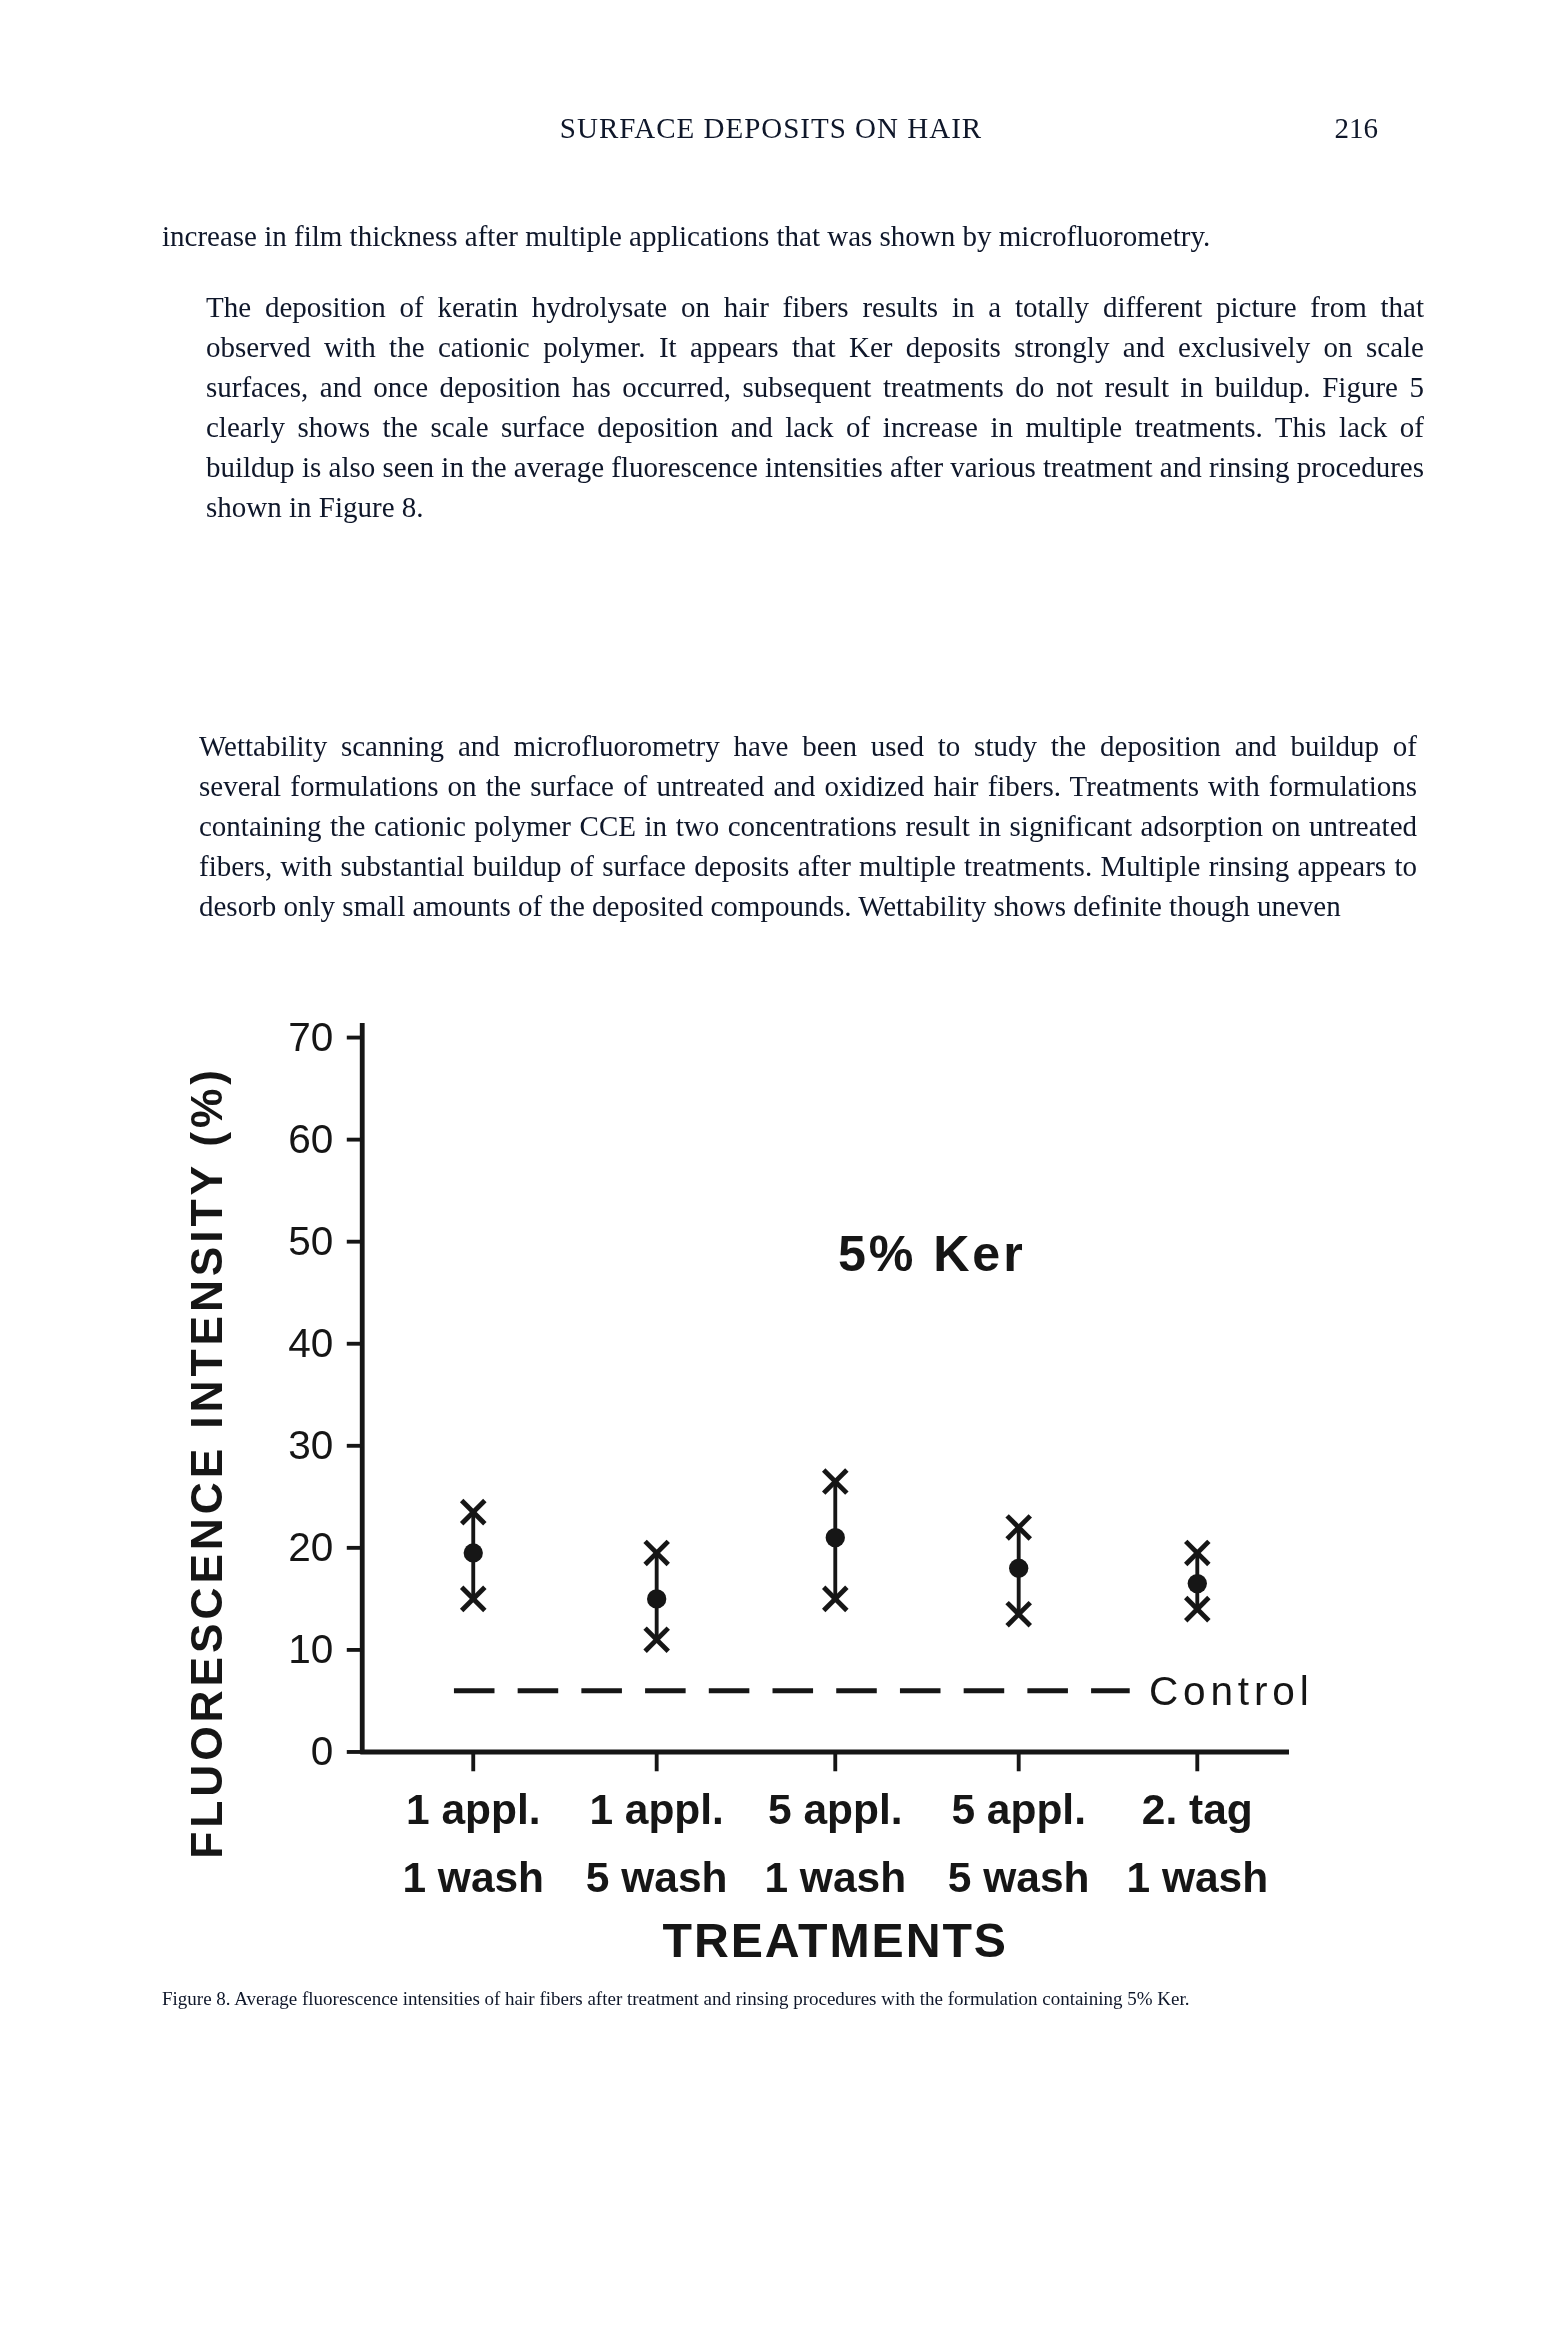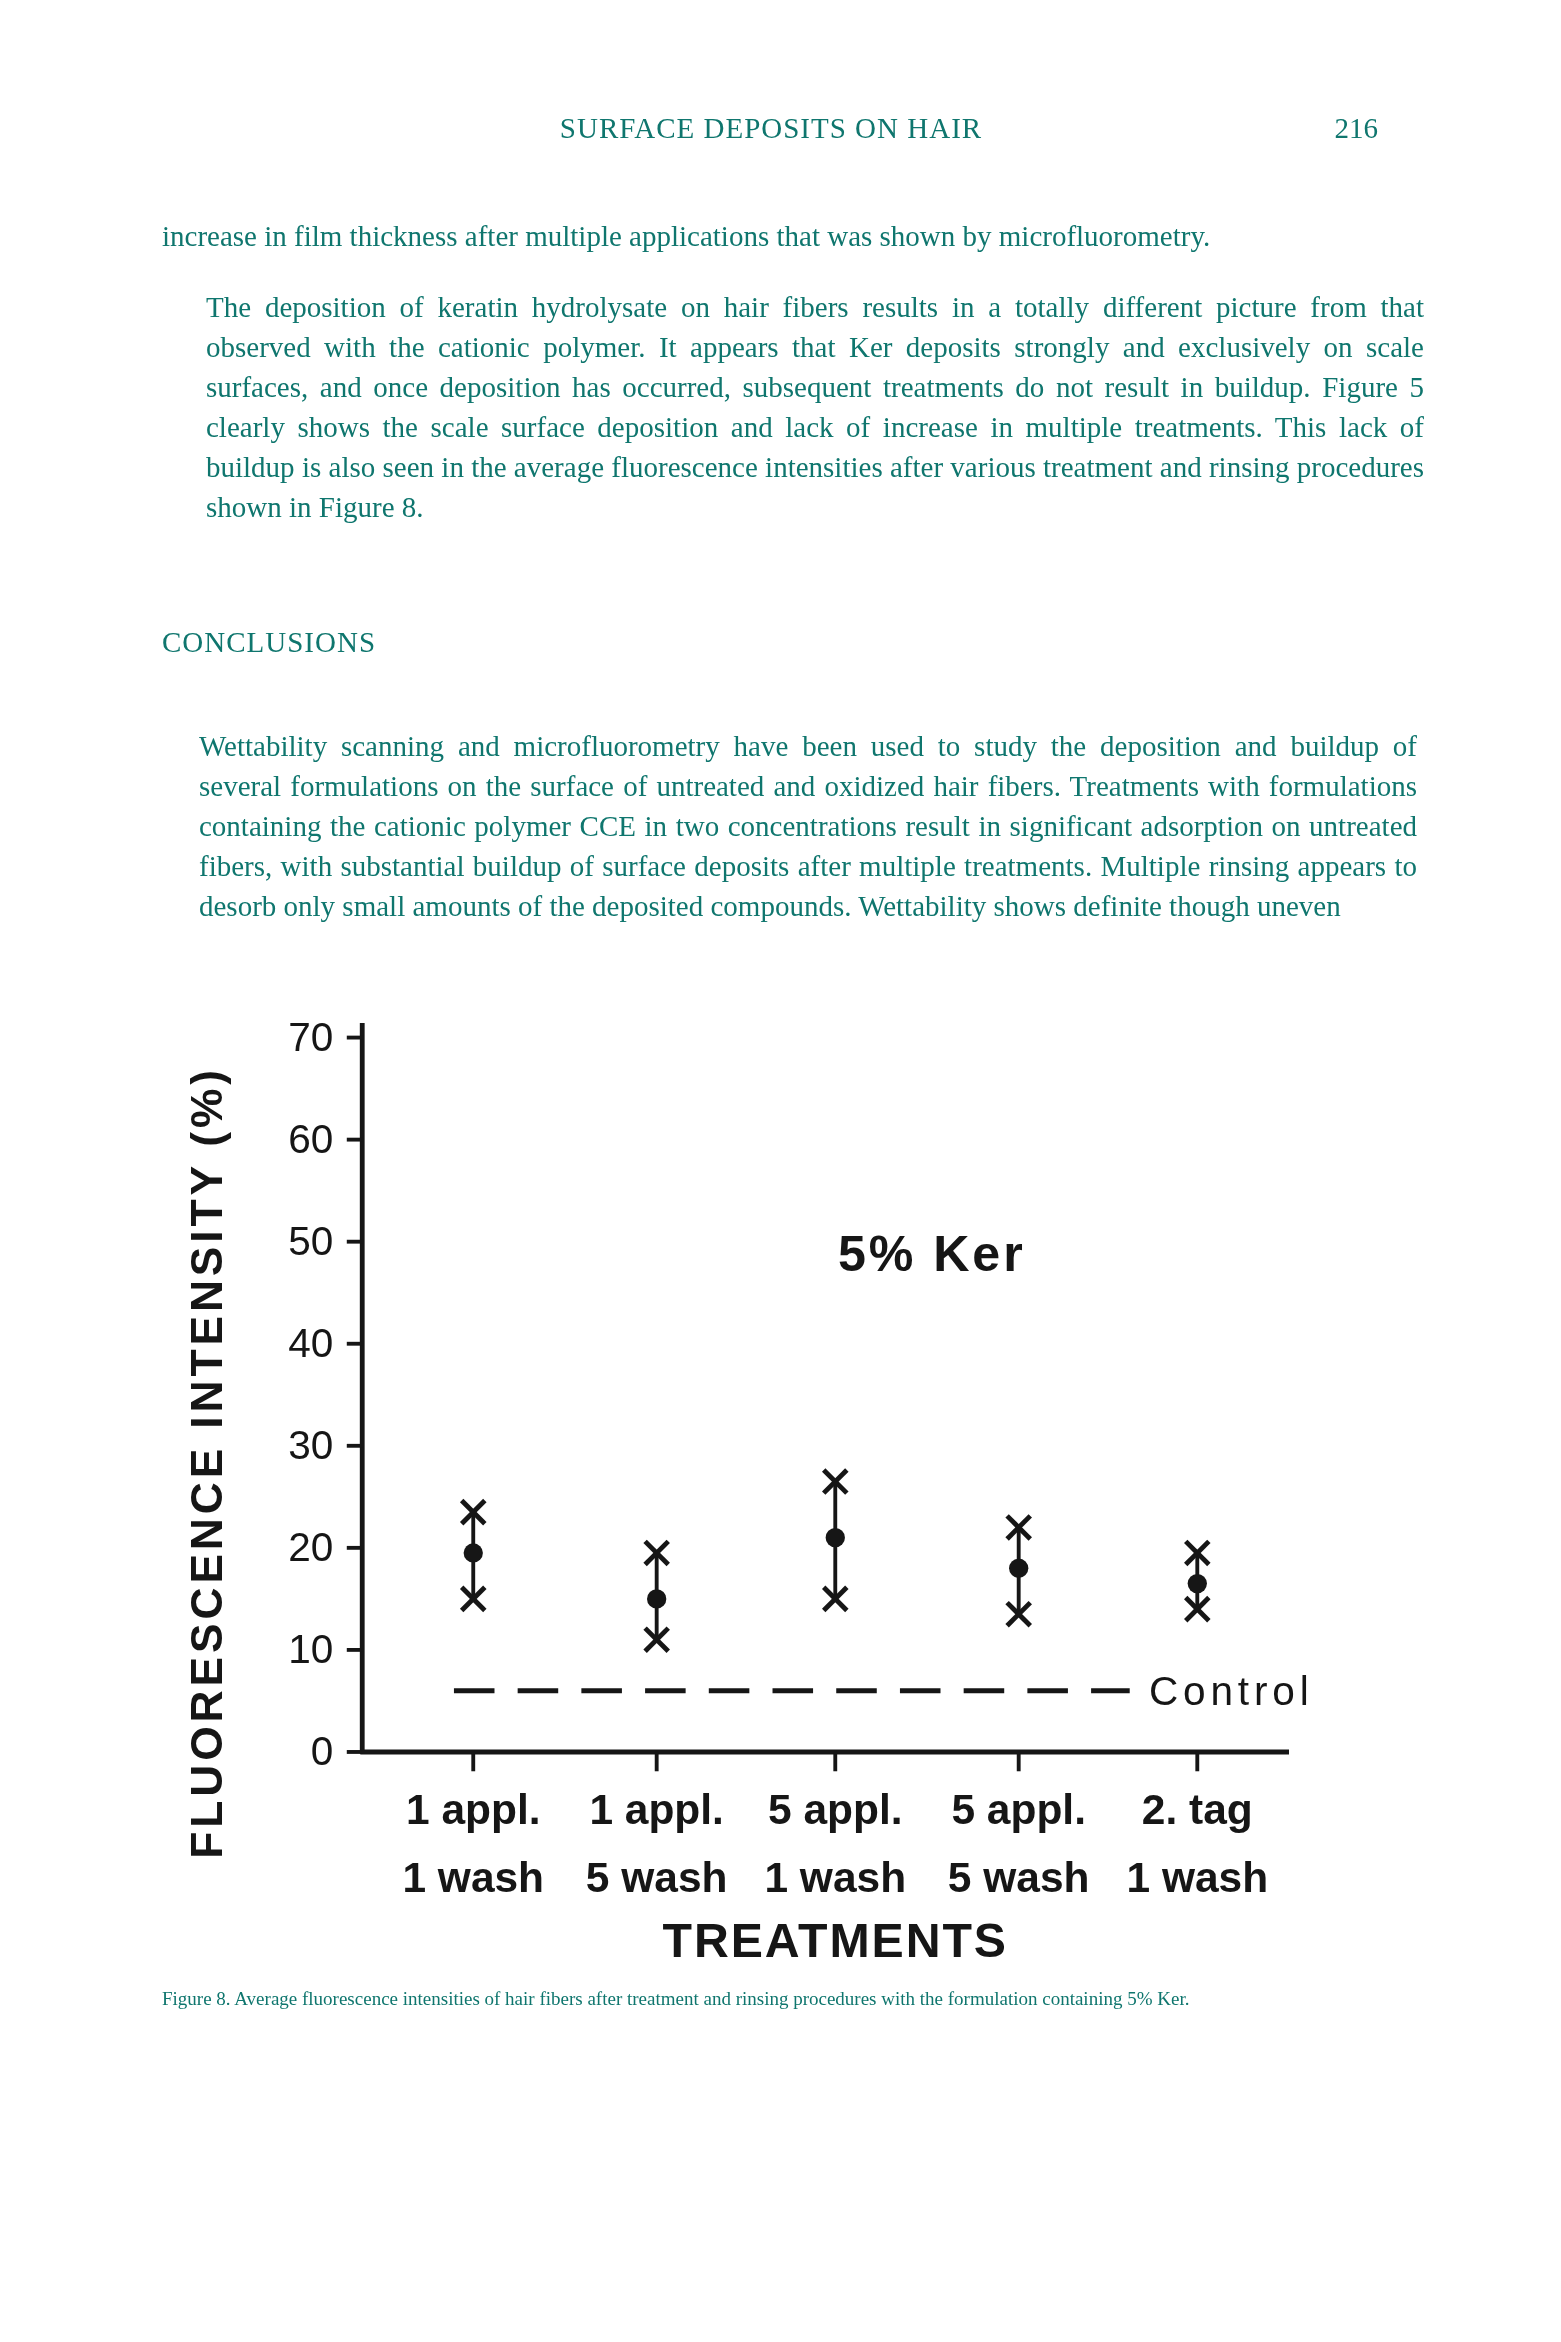--- a/index.html
+++ b/index.html
@@ -3,21 +3,21 @@
 <meta charset="utf-8">
 <style>
   * { margin: 0; padding: 0; box-sizing: border-box; }
   html, body { background: #ffffff; }
   .page {
     position: relative;
     width: 1561px;
     height: 2342px;
     background: #ffffff;
     font-family: "Liberation Serif", serif;
-    color: #0f766e;
+    color: #0f172a;
     margin: 0 auto;
     overflow: hidden;
   }
   .text-col {
     position: absolute;
     left: 162px;
     width: 1218px;
   }
   .running-header {
     top: 112px;
@@ -77,21 +77,20 @@
 
   <div class="text-col running-header">
     <span>SURFACE DEPOSITS ON HAIR</span>
     <span class="page-number">216</span>
   </div>
 
   <p class="text-col para" id="para1">increase in film thickness after multiple applications that was shown by microfluorometry.</p>
 
   <p class="text-col para" id="para2">The deposition of keratin hydrolysate on hair fibers results in a totally different picture from that observed with the cationic polymer. It appears that Ker deposits strongly and exclusively on scale surfaces, and once deposition has occurred, subsequent treatments do not result in buildup. Figure 5 clearly shows the scale surface deposition and lack of increase in multiple treatments. This lack of buildup is also seen in the average fluorescence intensities after various treatment and rinsing procedures shown in Figure 8.</p>
 
-  <h2 class="text-col section-heading">CONCLUSIONS</h2>
 
   <p class="text-col para" id="para3">Wettability scanning and microfluorometry have been used to study the deposition and buildup of several formulations on the surface of untreated and oxidized hair fibers. Treatments with formulations containing the cationic polymer CCE in two concentrations result in significant adsorption on untreated fibers, with substantial buildup of surface deposits after multiple treatments. Multiple rinsing appears to desorb only small amounts of the deposited compounds. Wettability shows definite though uneven</p>
 
   <figure class="figure-area">
     <svg id="chart-svg" width="1284" height="1004" viewBox="0 0 1330 1040">
         <line x1="225" y1="812" x2="225" y2="55" stroke="#161616" stroke-width="5"></line>
         <line x1="223" y1="810" x2="1185" y2="810" stroke="#161616" stroke-width="5"></line>
         <line x1="209" y1="810" x2="225" y2="810" stroke="#161616" stroke-width="4"></line>
         <text x="195" y="824" text-anchor="end" class="chart-tick">0</text>
         <line x1="209" y1="704.2857142857143" x2="225" y2="704.2857142857143" stroke="#161616" stroke-width="4"></line>

